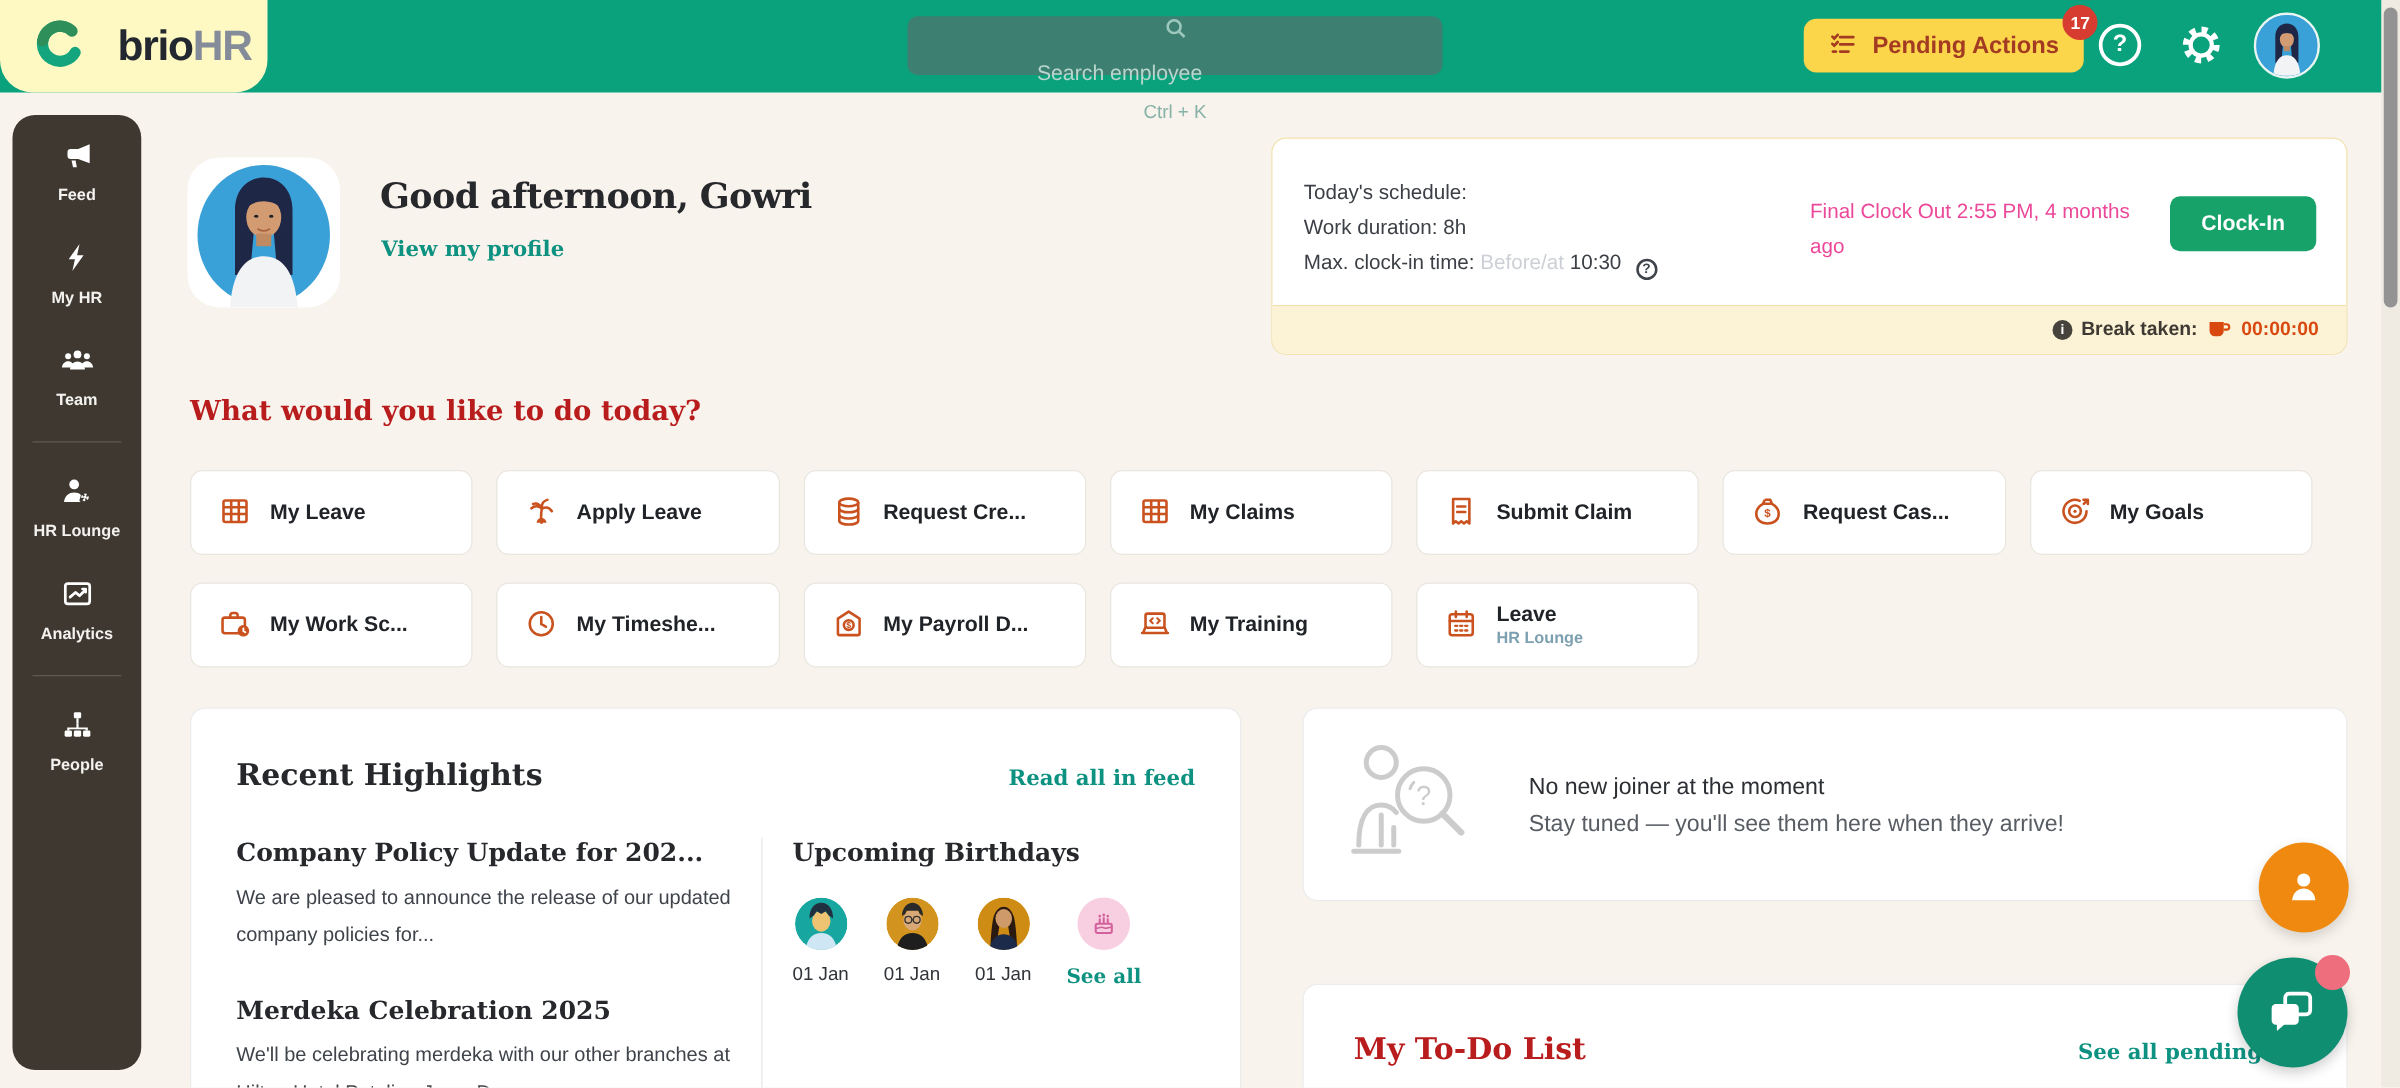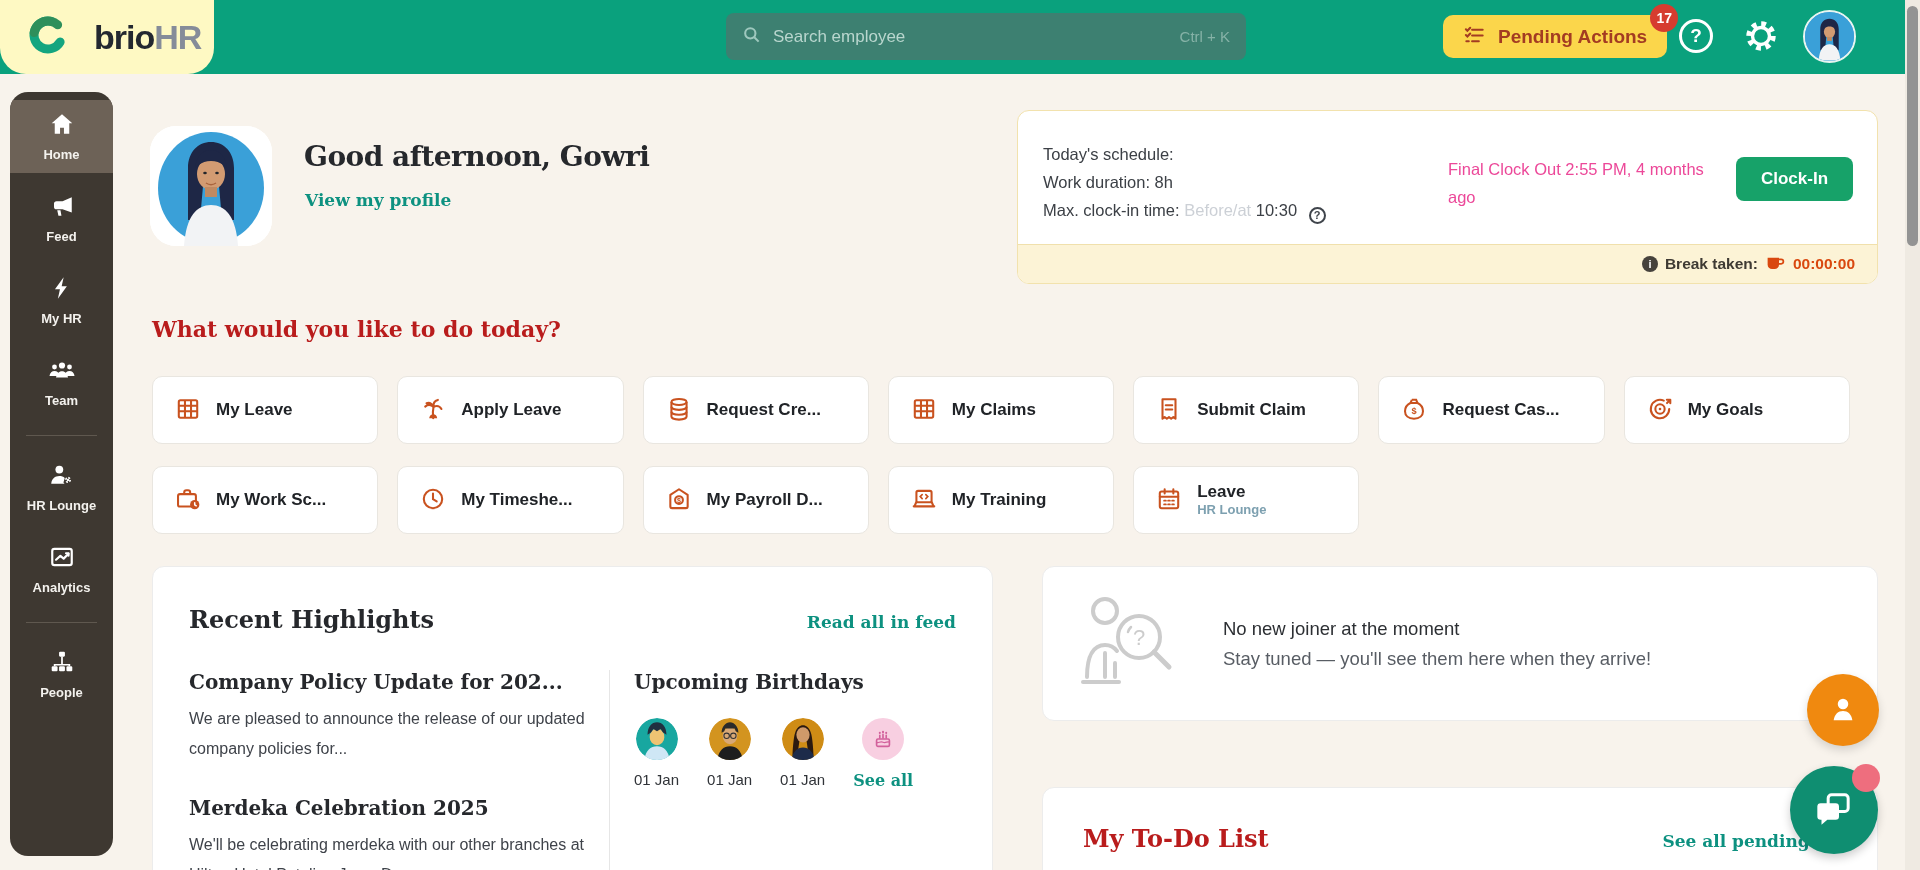--- a/index.html
+++ b/index.html
@@ -6,22 +6,22 @@
   html,body { width:1920px; height:870px; overflow:hidden; }
   body { font-family:"Liberation Sans", sans-serif; background:#f8f3ec; position:relative; }
   .serif { font-family:"DejaVu Serif", serif; }
 
   
   .header { position:absolute; left:0; top:0; width:1920px; height:74px; background:#0aa17d; z-index:20; }
   .logo-box { position:absolute; left:0; top:0; width:214px; height:74px; background:#fef9c3;
               border-radius:0 0 26px 26px; display:flex; align-items:center; padding-left:26px; gap:24px; }
   .logo-text { font-size:34px; font-weight:800; letter-spacing:-1px; color:#232830; }
   .logo-text .hr { color:#858c99; }
-  .searchbar { position:absolute; left:726px; top:13px; width:520px; height:47px; background:#3d8071;
-               border-radius:8px; display:flex; align-items:center; padding:0 16px; gap:12px; }
+  .searchbar { position:absolute; left:726px; top:13px; width:428px; height:47px; background:#3d8071;
+               border-radius:8px; display:flex; align-items:center; padding:0 16px; gap:12px;flex-direction:column; }
   .searchbar input { flex:1; background:transparent; border:none; outline:none; color:#eef7f4; font-size:17px; }
   .searchbar input::placeholder { color:#b9d6ce; }
   .shortcut { color:#86b2a7; font-size:15px; white-space:nowrap; }
   .pending-btn { position:absolute; left:1443px; top:15px; height:43px; padding:0 20px; background:#fbd64b;
                  border:none; border-radius:10px; display:flex; align-items:center; gap:12px; cursor:pointer; }
   .pending-label { color:#a33b22; font-size:19px; font-weight:700; }
   .pending-badge { position:absolute; right:-11px; top:-11px; min-width:28px; height:28px; border-radius:50%;
                    background:#d63c2f; color:#fff; font-size:14px; font-weight:700;
                    display:flex; align-items:center; justify-content:center; }
   .help-btn { position:absolute; left:1679px; top:19px; width:34px; height:34px; border-radius:50%;
@@ -185,28 +185,20 @@
       <path d="M45 42c2-13 8-18 16-18s14 5 16 18c0 0-6-7-16-7s-16 7-16 7z" fill="#1e2746"></path>
     </svg>
   </div>
 </div>
 
 <div class="scroll-track">
   <div class="scroll-thumb"></div>
 </div>
 
 <nav class="sidebar">
-  <div class="side-item active">
-    <span>
-      <svg width="26" height="26" viewBox="0 0 24 24" fill="#ffffff">
-          <path d="M12 3l9.5 8.2h-2.8V21h-4.9v-5.6h-3.6V21H5.3v-9.8H2.5z"></path>
-        </svg>
-    </span>
-    <span class="slabel">Home</span>
-  </div>
   <div class="side-item">
     <span>
       <svg width="26" height="26" viewBox="0 0 24 24" fill="#ffffff">
           <path d="M21 4v14l-8.5-3H7a2.4 2.4 0 0 1-2.4-2.4V9.9A2.4 2.4 0 0 1 7 7.5h5.5zM7.6 16l1.1 5h2.8l-.9-5z"></path>
         </svg>
     </span>
     <span class="slabel">Feed</span>
   </div>
   <div class="side-item">
     <span>

